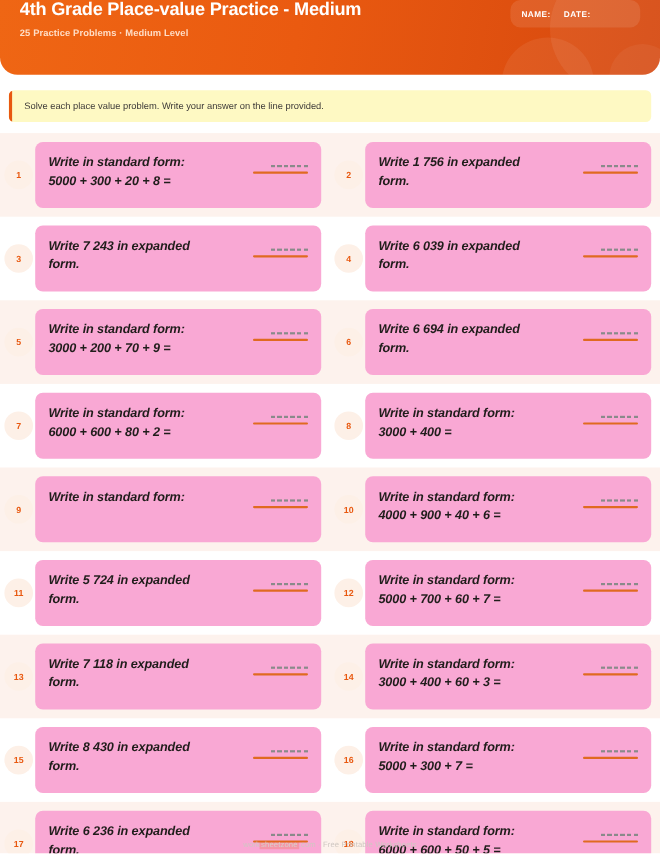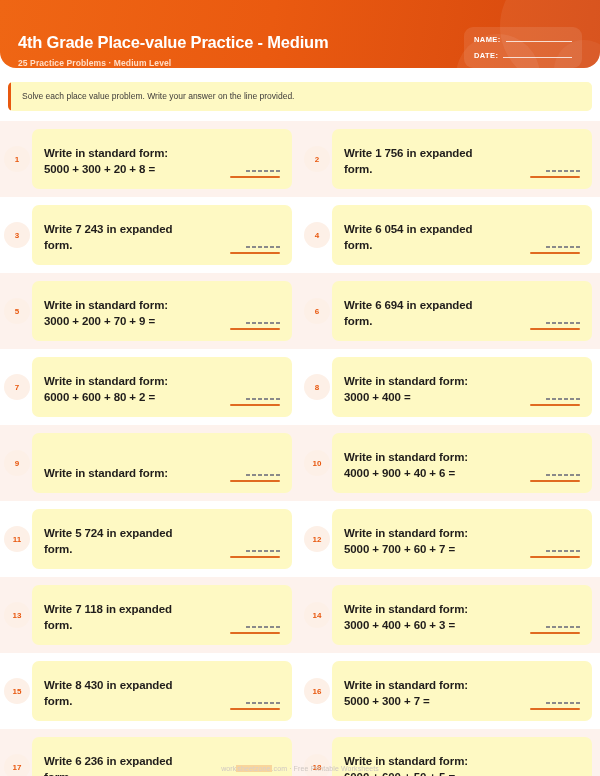--- a/index.html
+++ b/index.html
@@ -22,21 +22,21 @@
 
   
   .header {
     position: relative;
     height: 68px;
     background: linear-gradient(100deg, #ef6614 0%, #ea5a10 45%, #d6480f 100%);
     border-bottom-left-radius: 16px;
     border-bottom-right-radius: 16px;
     overflow: hidden;
     display: flex;
-    align-items: flex-end;
+    align-items: flex-start;
     padding: 0 18px;
   }
   .header-blob {
     position: absolute;
     border-radius: 50%;
     background: rgba(255,255,255,0.07);
     pointer-events: none;
   }
   .blob-a { width: 120px; height: 120px; right: -20px; top: -34px; }
   .blob-b { width: 84px;  height: 84px;  right: 60px; top: 34px; }
@@ -59,21 +59,21 @@
   }
 
   .namedate-box {
     position: relative;
     z-index: 2;
     width: 118px;
     padding: 8px 10px 8px 10px;
     border-radius: 9px;
     background: rgba(255,255,255,0.10);
     display: flex;
-    flex-direction: column;
+    flex-direction: row;
     gap: 7px;
   }
   .nd-row { display: flex; align-items: flex-end; gap: 5px; }
   .nd-label {
     color: #ffffff;
     font-size: 7.5px;
     font-weight: bold;
     letter-spacing: 0.4px;
     white-space: nowrap;
   }
@@ -135,27 +135,28 @@
     font-size: 8px;
     font-weight: bold;
     display: flex;
     align-items: center;
     justify-content: center;
     margin-right: 2px;
   }
 
   .pcard {
     flex: 1 1 auto;
-    background: #fef9c3;
+    background: #f9a8d4;
     border-radius: 7px;
     padding: 11px 12px;
     min-height: 60px;
     display: flex;
-    align-items: flex-end;
+    align-items: flex-start;
     gap: 6px;
+    font-style: italic;
   }
 
   .ptext {
     flex: 1 1 auto;
     font-size: 11.5px;
     font-weight: bold;
     color: #201d1b;
     line-height: 1.45;
     letter-spacing: -0.1px;
   }
@@ -266,21 +267,21 @@
             <div class="ptext"><span>Write 7 243 in expanded</span><span class="line2">form.</span></div>
             <div class="answer-lines">
               <div class="ans-dash"></div>
               <div class="ans-solid"></div>
             </div>
           </div>
         </div>
         <div class="pcell">
           <div class="pnum">4</div>
           <div class="pcard">
-            <div class="ptext"><span>Write 6 054 in expanded</span><span class="line2">form.</span></div>
+            <div class="ptext"><span>Write 6 039 in expanded</span><span class="line2">form.</span></div>
             <div class="answer-lines">
               <div class="ans-dash"></div>
               <div class="ans-solid"></div>
             </div>
           </div>
         </div>
       </div>
       <div class="prow tinted">
         <div class="pcell">
           <div class="pnum">5</div>

